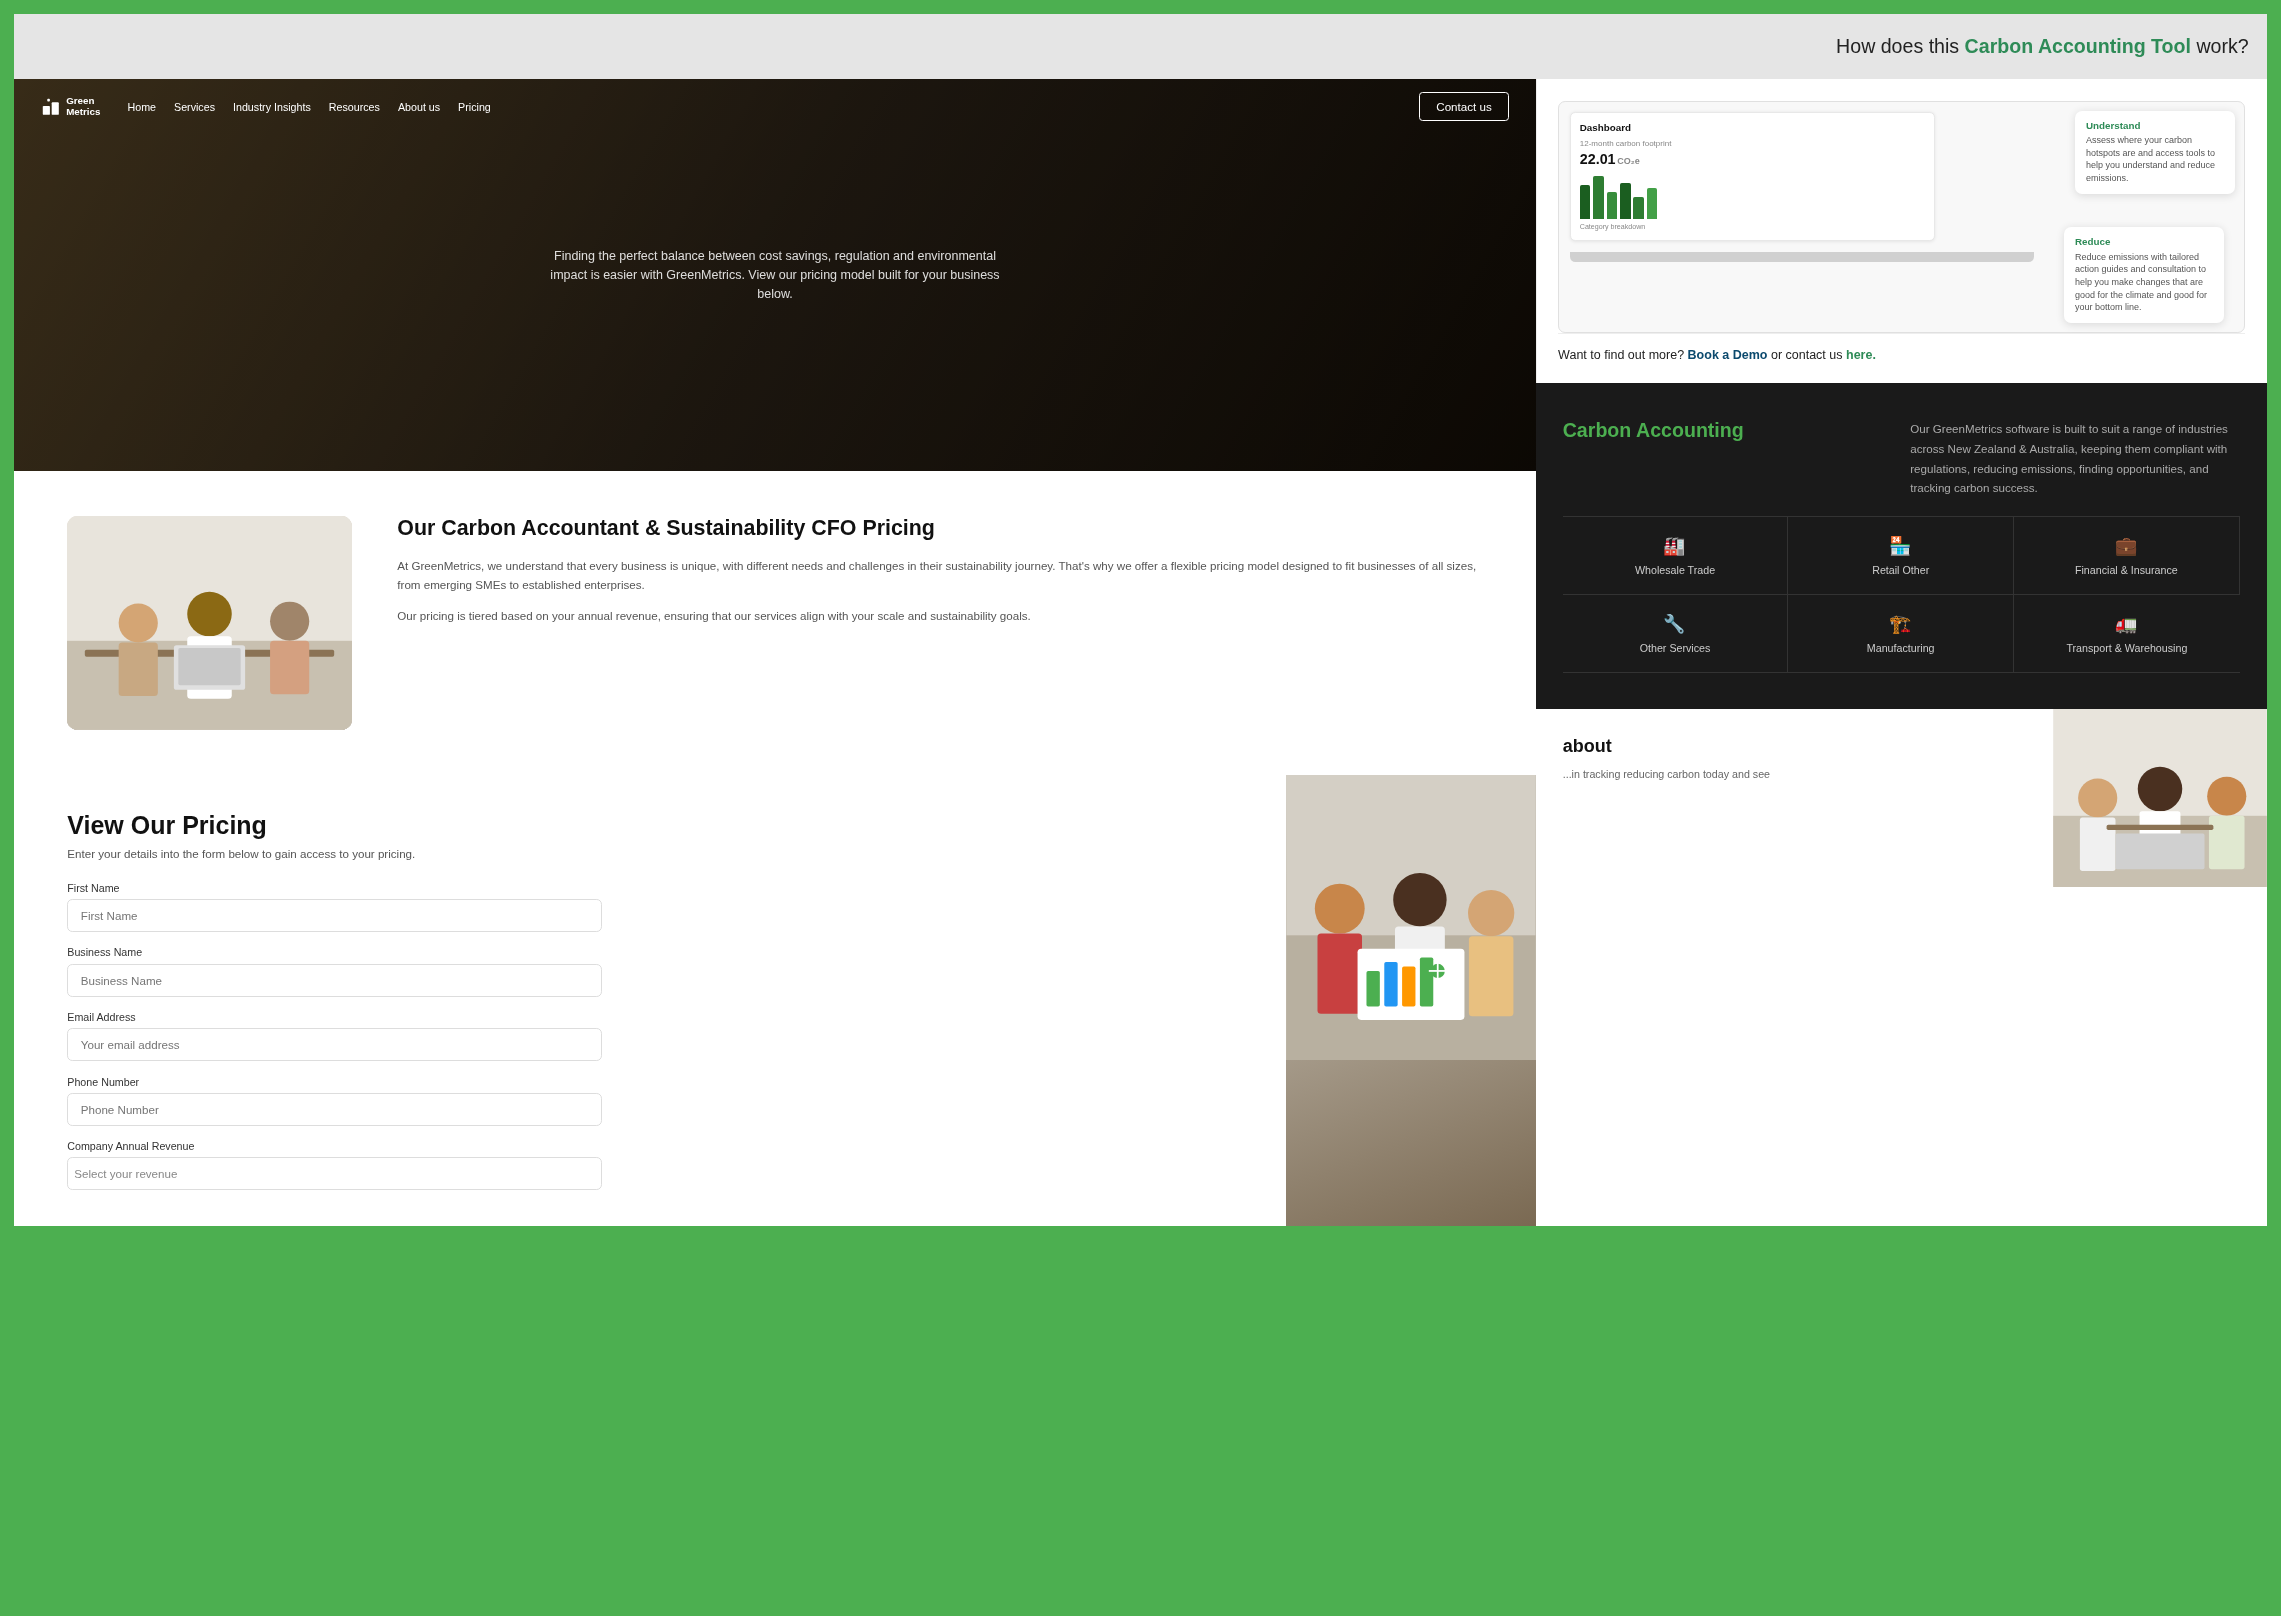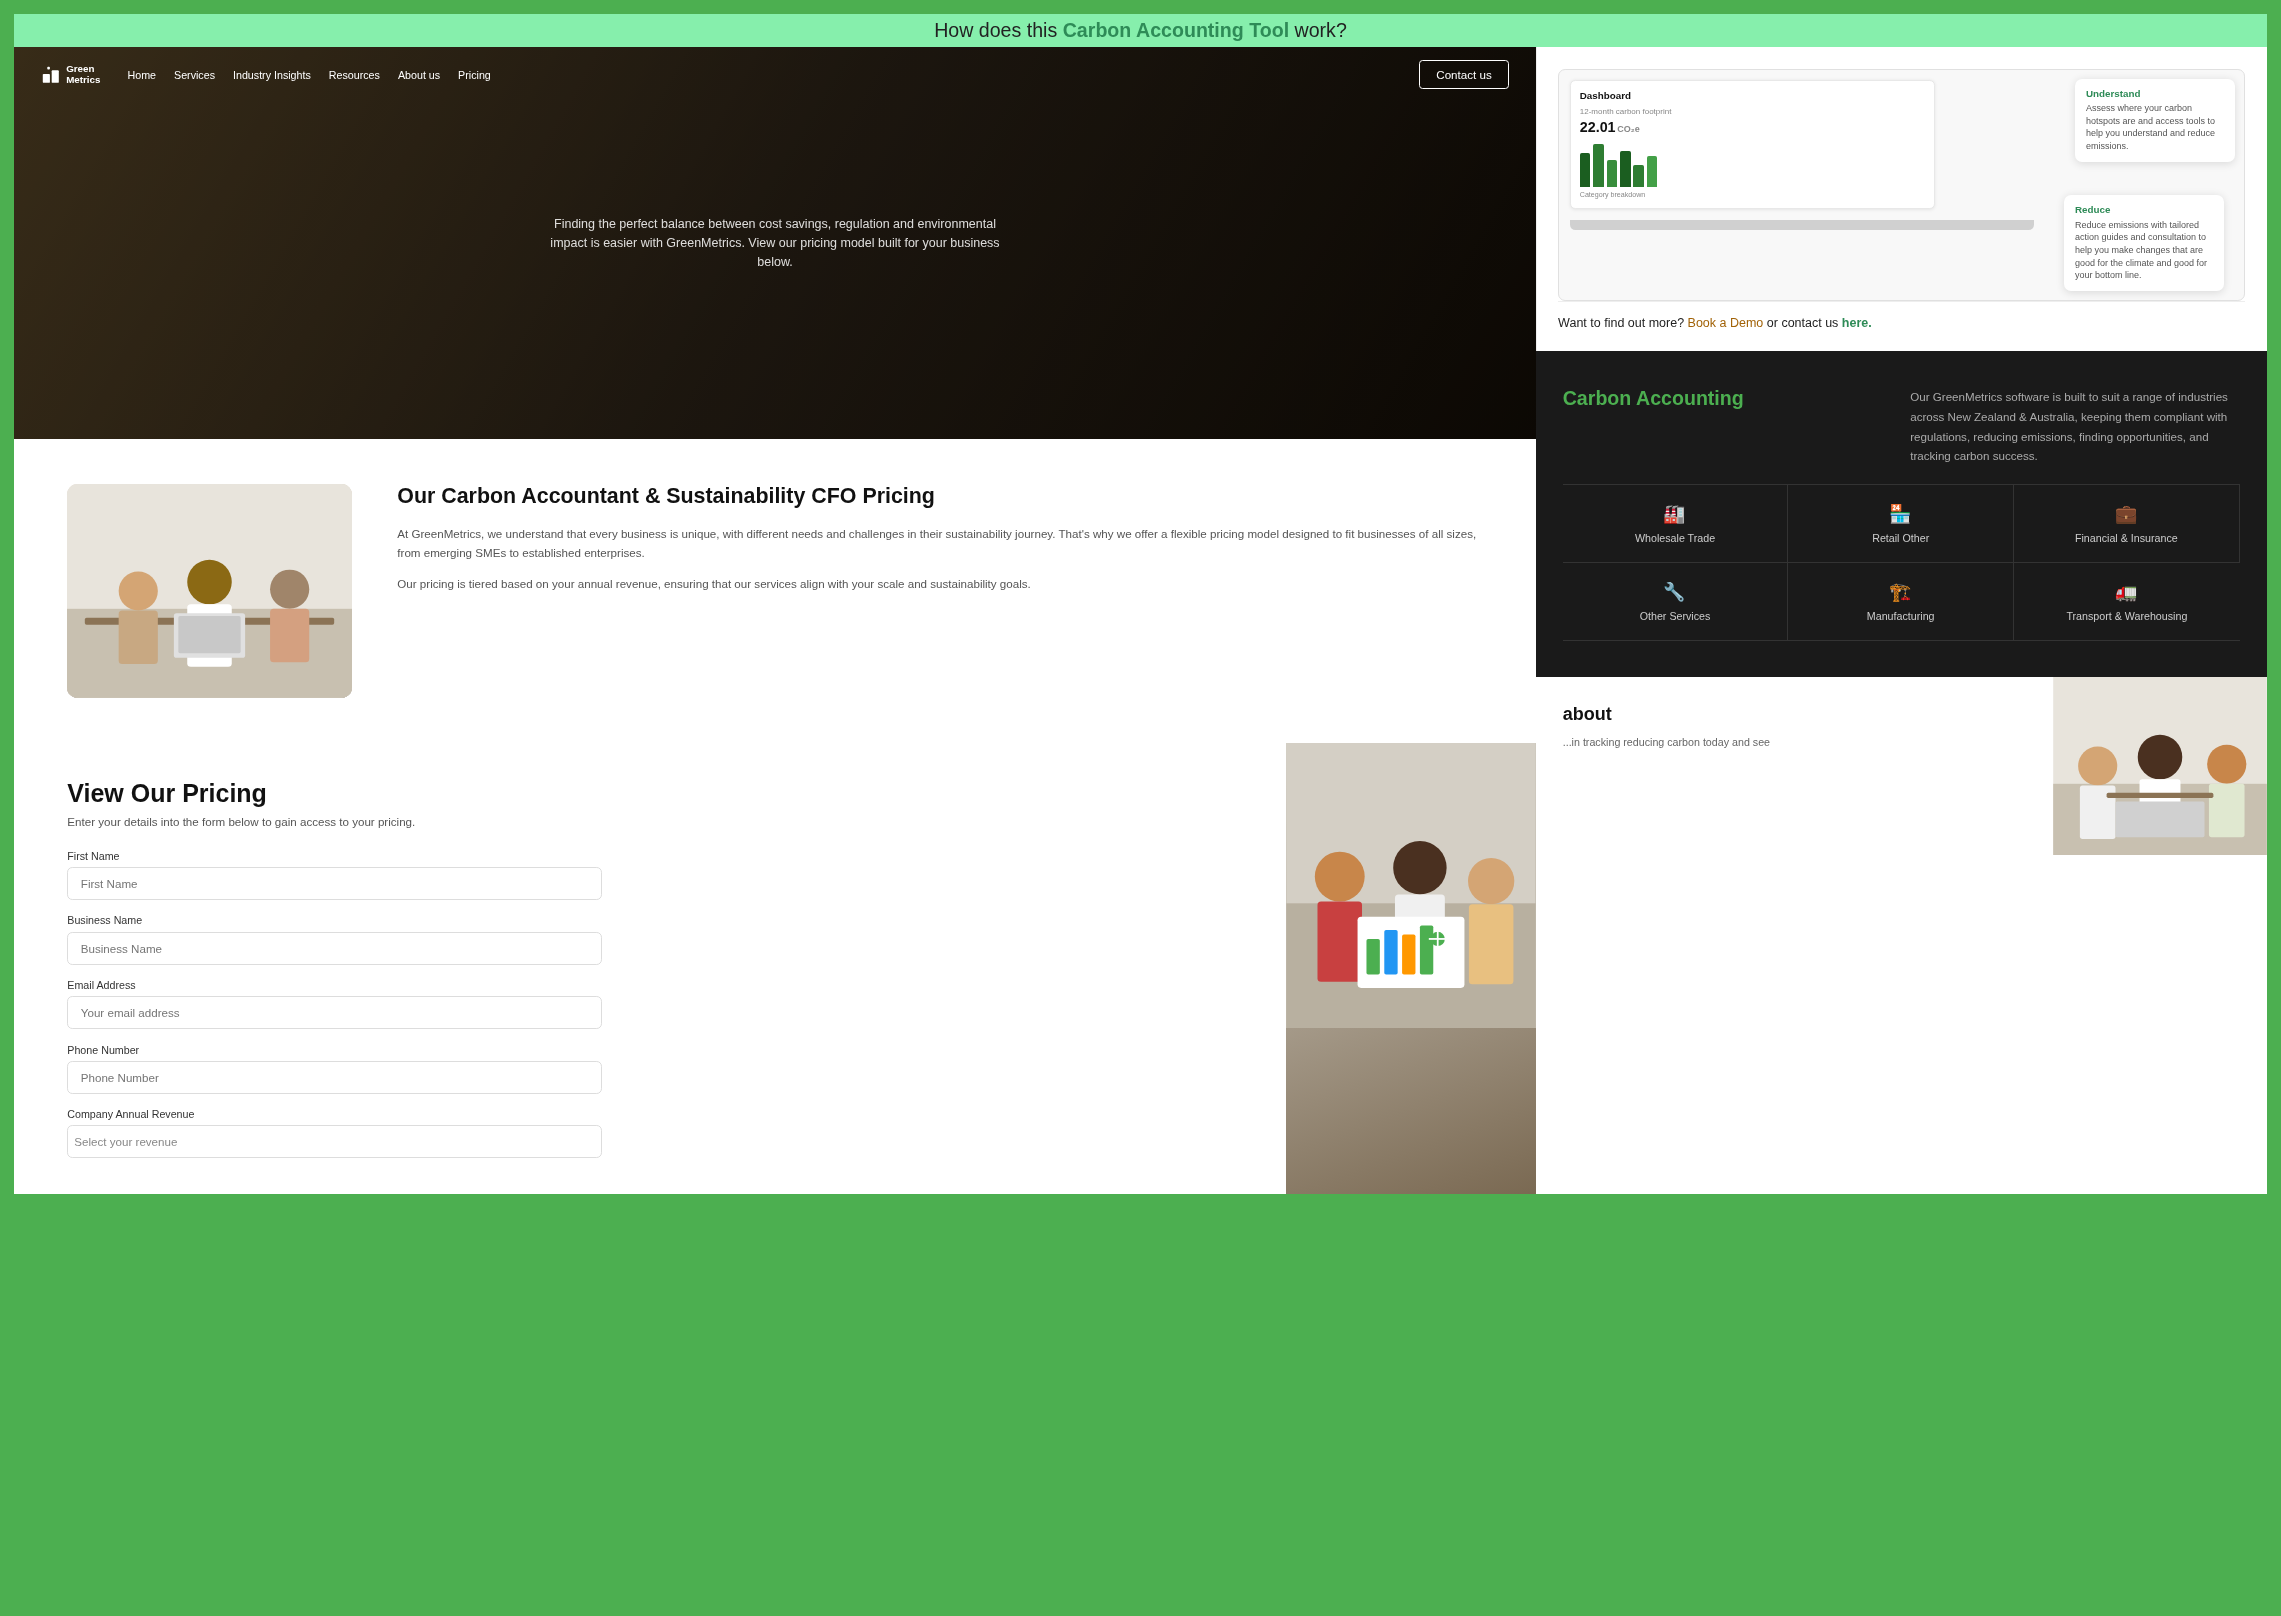--- a/index.html
+++ b/index.html
@@ -223,21 +223,21 @@
       width: 250px;
       background: linear-gradient(160deg, #d4cfc5 0%, #7a6952 100%);
     }
 
   </style>
 </head>
 <body>
 
 <div class="page-wrapper">
 
-  <div style="background:#86efac; text-align:center; padding:5px 18px; font-size:19.6px; color:#222;">
+  <div style="background:#e5e5e5; text-align:right; padding:21px 18px; font-size:19.6px; color:#222;">
     <span>How does this </span><span style="color:#2e8b57; font-weight:700;">Carbon Accounting Tool</span><span> work?</span>
   </div>
 
   <div class="website-frame">
 
     <div class="three-col">
 
       <div class="col-main">
 
         <div class="hero" style="position:relative;">
@@ -386,21 +386,21 @@
             <div style="position:absolute; bottom:9px; right:20px; background:white; border-radius:7.1px; padding:9px 10.7px; width:160px; box-shadow:0 1.8px 9px rgba(0,0,0,0.12);">
               <div style="font-size:9.8px; font-weight:700; color:#2e8b57; margin-bottom:3.6px;">Reduce</div>
               <div style="font-size:9px; color:#555; line-height:1.4;">Reduce emissions with tailored action guides and consultation to help you make changes that are good for the climate and good for your bottom line.</div>
             </div>
 
             <div style="margin-top:10.7px; background:#d0d0d0; height:10.7px; border-radius:0 0 5.3px 5.3px; width:70%; margin-left:0;"></div>
           </div>
 
           <div class="demo-text" style="padding:14.3px 0 0 0;">
             <span>Want to find out more?</span>
-            <a href="#" class="demo-link" style="color:#a16207; font-weight:400;">Book a Demo</a>
+            <a href="#" class="demo-link" style="color:#0c4a6e; font-weight:700;">Book a Demo</a>
             <span>or contact us</span>
             <a href="#" class="demo-link" style="color:#2e8b57; font-weight:600;">here.</a>
           </div>
         </div>
 
         <div class="dark-section">
           <div style="display:flex; gap:18px;">
             <div style="flex:1;">
               <div class="dark-section-title">Carbon Accounting</div>
             </div>

